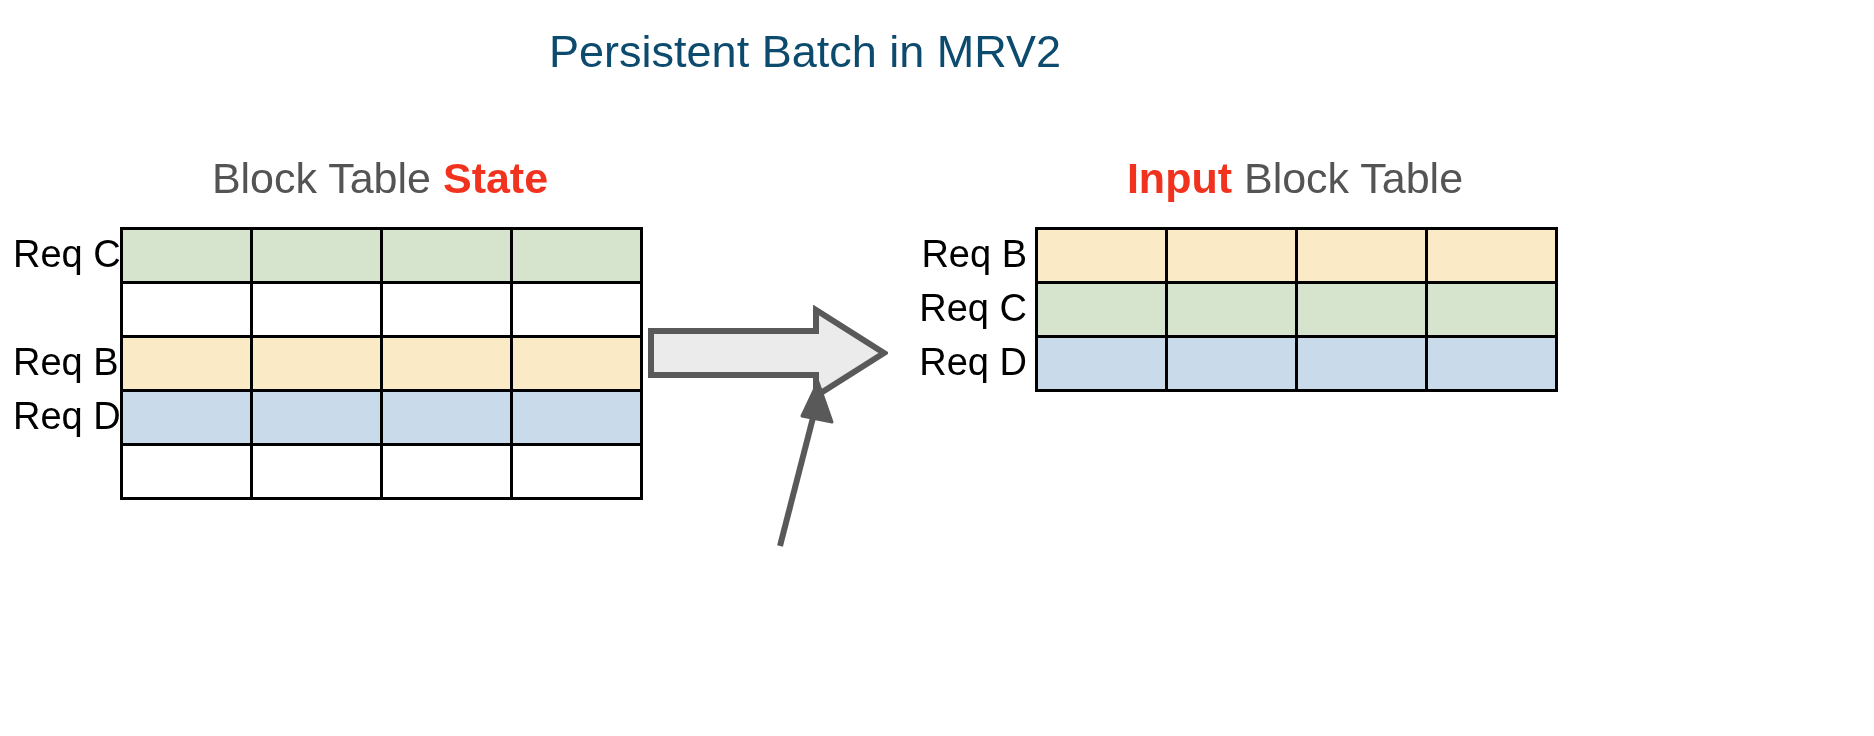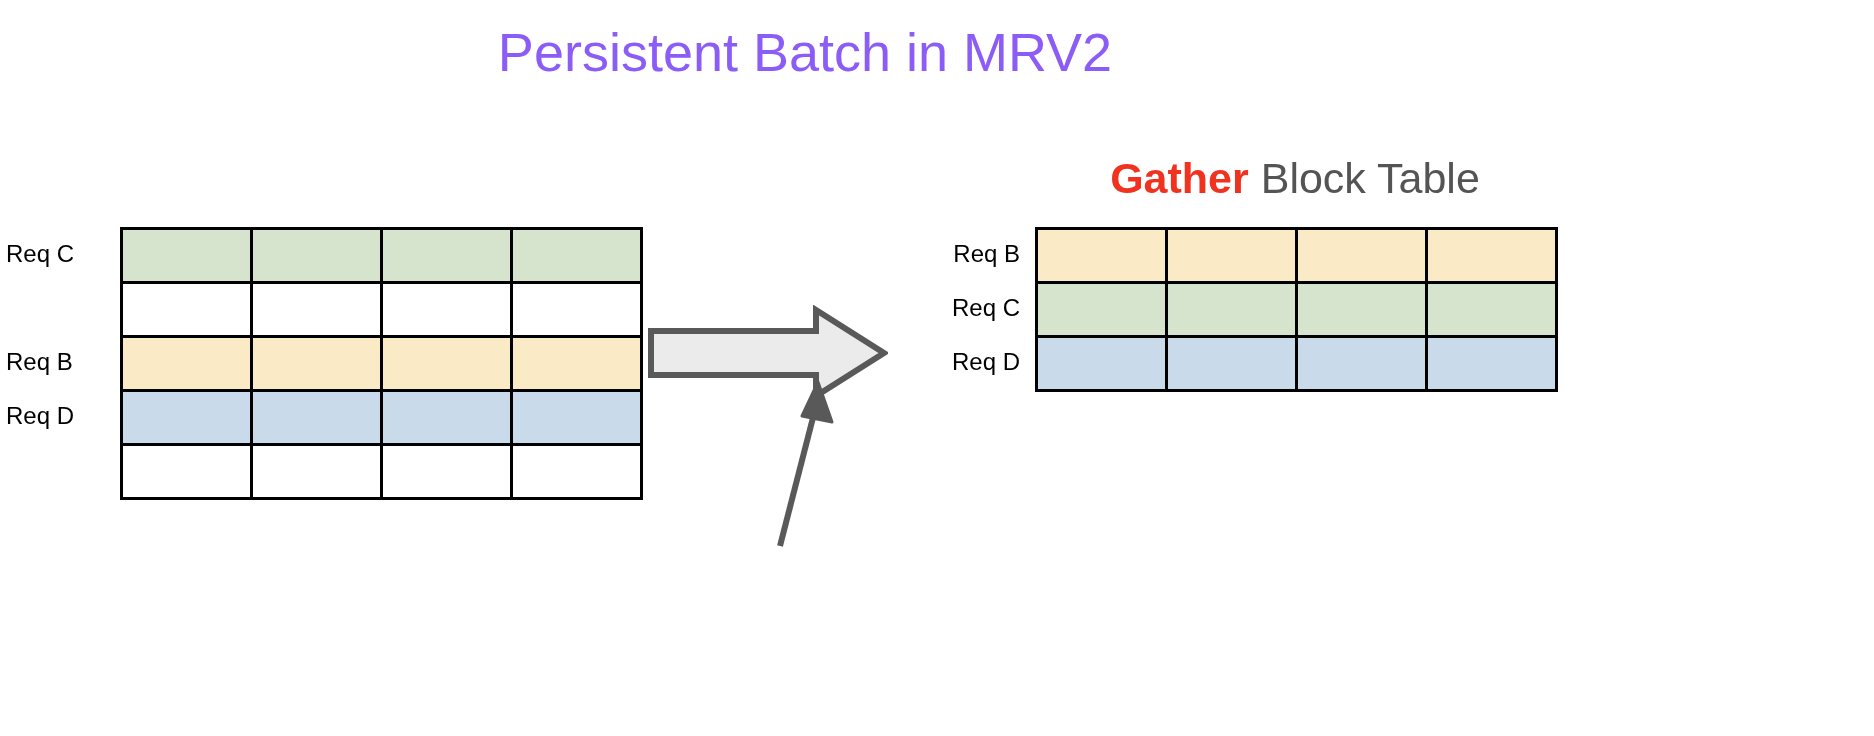--- a/index.html
+++ b/index.html
@@ -19,23 +19,23 @@
     overflow: hidden;
   }
 
   
   .slide-title {
     position: absolute;
     left: 0;
     top: 14px;
     width: 1610px;
     text-align: center;
-    font-size: 54px;
+    font-size: 45px;
     line-height: 76px;
-    color: #8b5cf6;
+    color: #0c4a6e;
     white-space: nowrap;
   }
 
   
   .section-heading {
     position: absolute;
     font-size: 43px;
     line-height: 52px;
     white-space: nowrap;
     text-align: center;
@@ -74,24 +74,25 @@
   }
   #table-input {
     left: 1035px;
     top: 227px;
     width: 520px;
   }
 
   
   .row-label {
     position: absolute;
-    font-size: 24px;
+    font-size: 38px;
     line-height: 36px;
     color: #000000;
     white-space: nowrap;
+    margin-left: 7px;
   }
   .row-label.right-side {
     text-align: right;
   }
 
   
   #gather-arrow {
     position: absolute;
     left: 648px;
     top: 305px;
@@ -130,23 +131,26 @@
     white-space: nowrap;
   }
 </style>
 </head>
 <body>
 
 <div id="canvas">
 
   <div class="slide-title">Persistent Batch in MRV2</div>
 
+  <div class="section-heading" id="heading-state">
+    <span class="heading-plain">Block Table </span><span class="heading-accent">State</span>
+  </div>
 
   <div class="section-heading" id="heading-input">
-    <span class="heading-accent">Gather</span><span class="heading-plain"> Block Table</span>
+    <span class="heading-accent">Input</span><span class="heading-plain"> Block Table</span>
   </div>
 
   <table class="block-table" id="table-state">
     <tbody>
         <tr>
           <td style="background: rgb(214, 227, 205);"></td>
           <td style="background: rgb(214, 227, 205);"></td>
           <td style="background: rgb(214, 227, 205);"></td>
           <td style="background: rgb(214, 227, 205);"></td>
         </tr>

